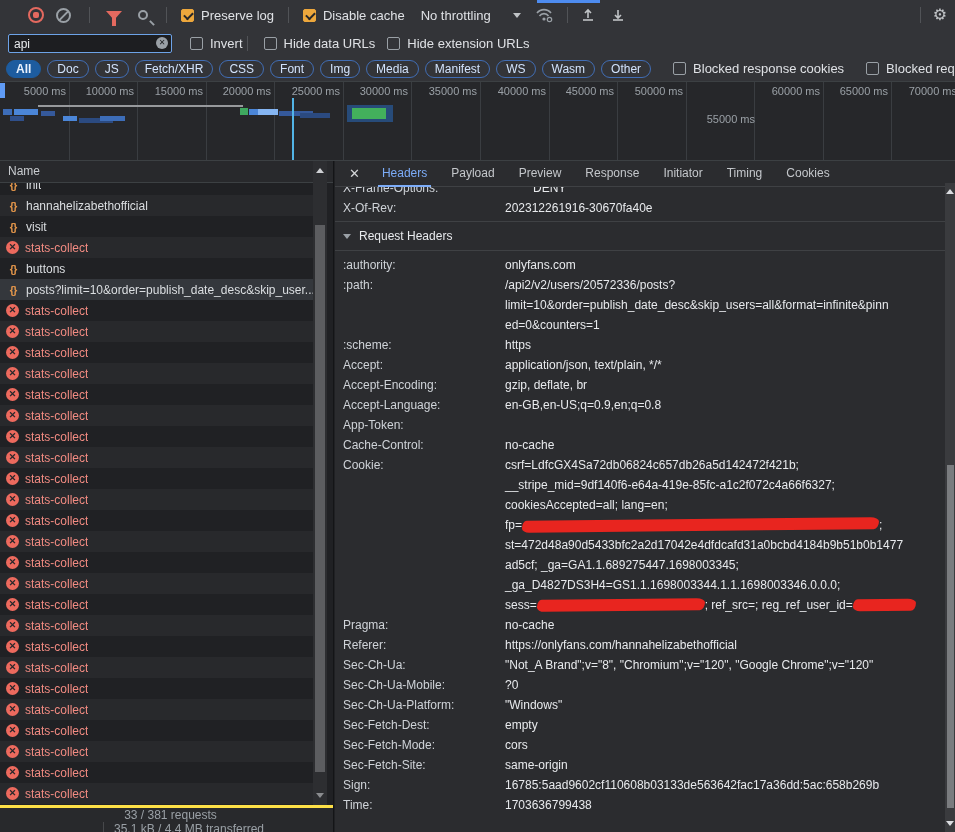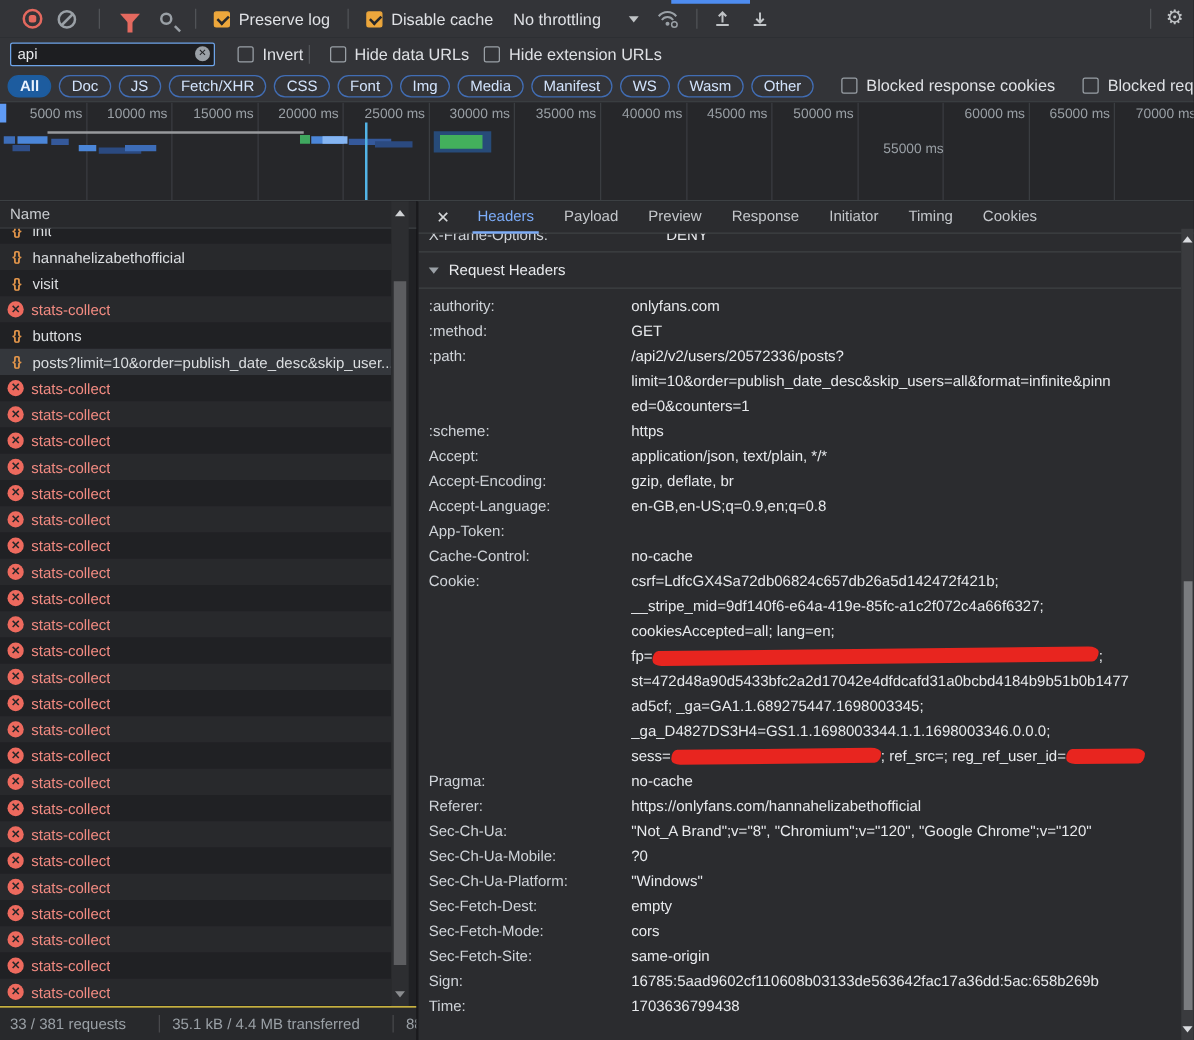--- a/index.html
+++ b/index.html
@@ -2,21 +2,21 @@
 <html><head>
 <meta charset="utf-8">
 <style>
   * { margin:0; padding:0; box-sizing:border-box; }
   html,body { width:955px; height:832px; overflow:hidden; background:#202124;
     font-family:"Liberation Sans", sans-serif; color:#e8eaed; }
   #app { position:relative; width:955px; height:832px; background:#202124; }
 
   
   .trow { position:relative; background:#333438; }
-  #row1 { height:30px; display:flex; align-items:center; padding-left:18px;justify-content:flex-end; }
+  #row1 { height:30px; display:flex; align-items:center; padding-left:28px;justify-content:flex-end; }
   #row2 { height:26px; display:flex; align-items:center; padding-left:8px; }
   #row3 { height:26px; display:flex; align-items:center; padding-left:6px;
           border-bottom:1px solid #3c4043; }
   .tlabel { font-size:13px; color:#dfe1e5; white-space:nowrap; }
   .vsep { width:1px; height:16px; background:#515357; margin:0 10px; flex:none; }
   .spacer { flex:1; }
   #top-blue-strip { position:absolute; left:537px; top:0; width:63px; height:3px; background:#4e8cf0; }
 
   
   .icon { flex:none; display:inline-block; position:relative; }
@@ -93,22 +93,22 @@
   
   #left-sb { position:absolute; top:0; bottom:27px; left:313px; width:14px; background:#2d2e31; }
   #left-sb .thumb { position:absolute; left:2px; width:10px; top:64px; height:547px; background:#5c5d60; }
   .sb-up { position:absolute; left:3px; width:0; height:0; border-left:4px solid transparent;
      border-right:4px solid transparent; border-bottom:5px solid #cfd1d4; }
   .sb-down { position:absolute; left:3px; width:0; height:0; border-left:4px solid transparent;
      border-right:4px solid transparent; border-top:5px solid #8a8c8f; }
 
   
   #status-bar { position:absolute; left:0; right:0; bottom:0; height:27px; background:#28292c;
-     border-top:1px solid #fde047; display:flex; align-items:center; padding-left:8px;
-     font-size:12px; color:#9aa0a6; white-space:nowrap; overflow:hidden; }
+     border-top:3px solid #fde047; display:flex; align-items:center; padding-left:8px;
+     font-size:12px; color:#9aa0a6; white-space:nowrap; overflow:hidden;flex-direction:column; }
   .sitem.sep { border-left:1px solid #47484b; padding-left:10px; margin-left:26px; }
 
   
   #details { position:absolute; left:335px; top:0; right:0; bottom:0; background:#2b2c2f; }
   #tabbar { height:26px; display:flex; align-items:center; border-bottom:1px solid #3f4144;
      padding-left:6px; position:relative; }
   #close-x { font-size:13px; color:#d5d7d9; padding:0 8px; }
   .tab { position:relative; height:26px; line-height:25px; padding:0 10px; font-size:12px; color:#c4c7cb; margin-left:4px; }
   .tab.active { color:#7cacf8; }
   .tab.active::after { content:""; position:absolute; left:6px; right:6px; bottom:0; height:2px; background:#7cacf8; }
@@ -427,33 +427,33 @@
             <div class="tab">Timing</div>
             <div class="tab">Cookies</div>
           </span>
       </div>
       <div id="dcontent">
         <div id="resp-tail">
             <div class="hrow" style="margin-top: -9px; gap: 28px;">
               <div class="hkey">X-Frame-Options:</div>
               <div class="hval">DENY</div>
             </div>
+            <div class="hrow">
+              <div class="hkey">X-Of-Rev:</div>
+              <div class="hval">202312261916-30670fa40e</div>
+            </div>
           </div>
         <div id="section-bar">
           <span class="tri"></span>
           <span>Request Headers</span>
         </div>
         <div id="req-rows">
             <div class="hrow">
               <div class="hkey">:authority:</div>
               <div class="hval">onlyfans.com</div>
-            </div>
-            <div class="hrow">
-              <div class="hkey">:method:</div>
-              <div class="hval">GET</div>
             </div>
             <div class="hrow">
               <div class="hkey">:path:</div>
               <div class="hval">
                 <div class="hline">/api2/v2/users/20572336/posts?</div>
                 <div class="hline">limit=10&amp;order=publish_date_desc&amp;skip_users=all&amp;format=infinite&amp;pinn</div>
                 <div class="hline">ed=0&amp;counters=1</div>
               </div>
             </div>
             <div class="hrow">

